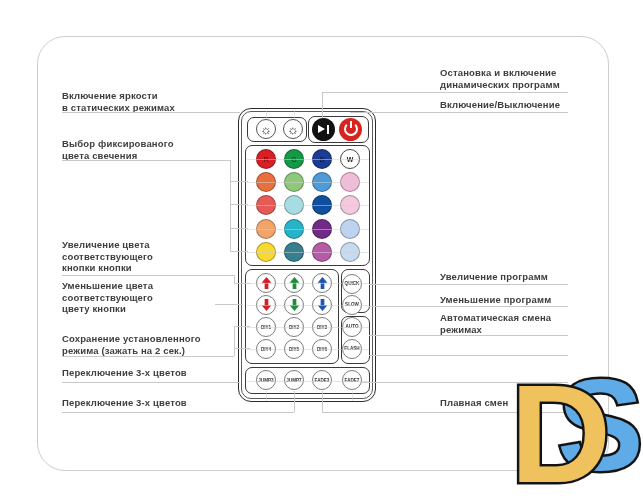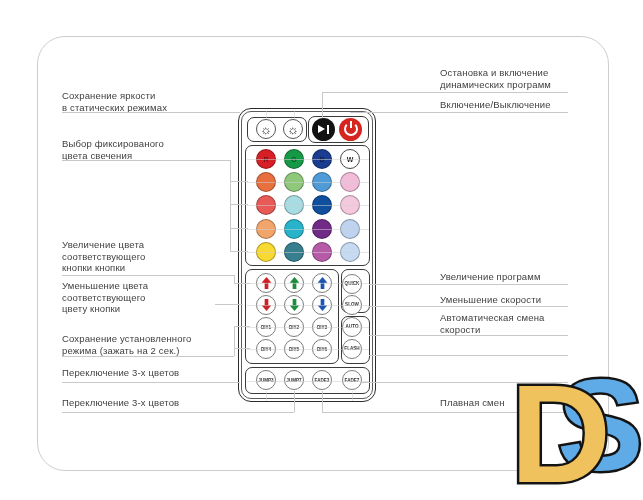--- a/index.html
+++ b/index.html
@@ -1,21 +1,21 @@
 <!DOCTYPE html>
 <html><head>
 <meta charset="utf-8">
 <style>
   html,body{margin:0;padding:0;background:#fff;}
   #canvas{position:relative;width:643px;height:500px;background:#fff;overflow:hidden;
           font-family:"Liberation Sans", sans-serif;}
   .frame{position:absolute;left:37px;top:36px;width:570px;height:433px;
          border:1px solid #cbced0;border-radius:28px;}
   .lbl{position:absolute;font-size:9.5px;line-height:11.5px;color:#3e3e3e;
-       white-space:pre-line;letter-spacing:.15px;z-index:3;}
+       white-space:pre-line;letter-spacing:.15px;z-index:3;font-weight:bold;}
   .lbl.left{left:62px;width:185px;}
   .lbl.right{left:440px;width:145px;}
   .hl{position:absolute;height:1px;background:#c9c9c9;z-index:6;}
   .vl{position:absolute;width:1px;background:#c9c9c9;z-index:6;}
   
   .remote{position:absolute;left:238px;top:108px;width:138px;height:294px;
           background:#fff;border:1.5px solid #2b2b2b;border-radius:13px;z-index:1;box-sizing:border-box;}
   .remote-inner{position:absolute;left:2px;top:2px;right:2px;bottom:2px;
           border:1px solid #5a5a5a;border-radius:10px;}
   .grp{position:absolute;border:1px solid #3a3a3a;border-radius:7px;box-sizing:border-box;}
@@ -44,42 +44,42 @@
   .wm-d{left:510px;top:364px;font-size:140px;z-index:21;}
   .wm-s{left:557px;top:360px;font-size:130px;z-index:20;}
 </style>
 </head>
 <body>
 
 <div id="canvas">
 
   <div class="frame"></div>
 
-  <div class="lbl left" style="top:90px">Сохранение яркости
+  <div class="lbl left" style="top:90px">Включение яркости
 в статических режимах</div>
   <div class="lbl left" style="top:138px">Выбор фиксированого
 цвета свечения</div>
   <div class="lbl left" style="top:239px">Увеличение цвета
 соответствующего
 кнопки кнопки</div>
   <div class="lbl left" style="top:280px">Уменьшение цвета
 соответствующего
 цвету кнопки</div>
   <div class="lbl left" style="top:333px">Сохранение установленного
 режима (зажать на 2 сек.)</div>
   <div class="lbl left" style="top:367px">Переключение 3-х цветов</div>
   <div class="lbl left" style="top:397px">Переключение 3-х цветов</div>
 
   <div class="lbl right" style="top:67px">Остановка и включение
 динамических программ</div>
   <div class="lbl right" style="top:99px">Включение/Выключение</div>
   <div class="lbl right" style="top:271px">Увеличение программ</div>
-  <div class="lbl right" style="top:294px">Уменьшение скорости</div>
+  <div class="lbl right" style="top:294px">Уменьшение программ</div>
   <div class="lbl right" style="top:312px">Автоматическая смена
-скорости</div>
+режимах</div>
   <div class="lbl right" style="top:397px">Плавная смен</div>
 
   <div class="hl" style="left:62px;top:112px;width:178px"></div>
   <div class="hl" style="left:62px;top:160px;width:168px"></div>
   <div class="vl" style="left:230px;top:160px;height:92px"></div>
   <div class="hl" style="left:230px;top:181px;width:18px"></div>
   <div class="hl" style="left:230px;top:204px;width:18px"></div>
   <div class="hl" style="left:230px;top:228px;width:18px"></div>
   <div class="hl" style="left:230px;top:251px;width:18px"></div>
   <div class="hl" style="left:62px;top:275px;width:172px"></div>

